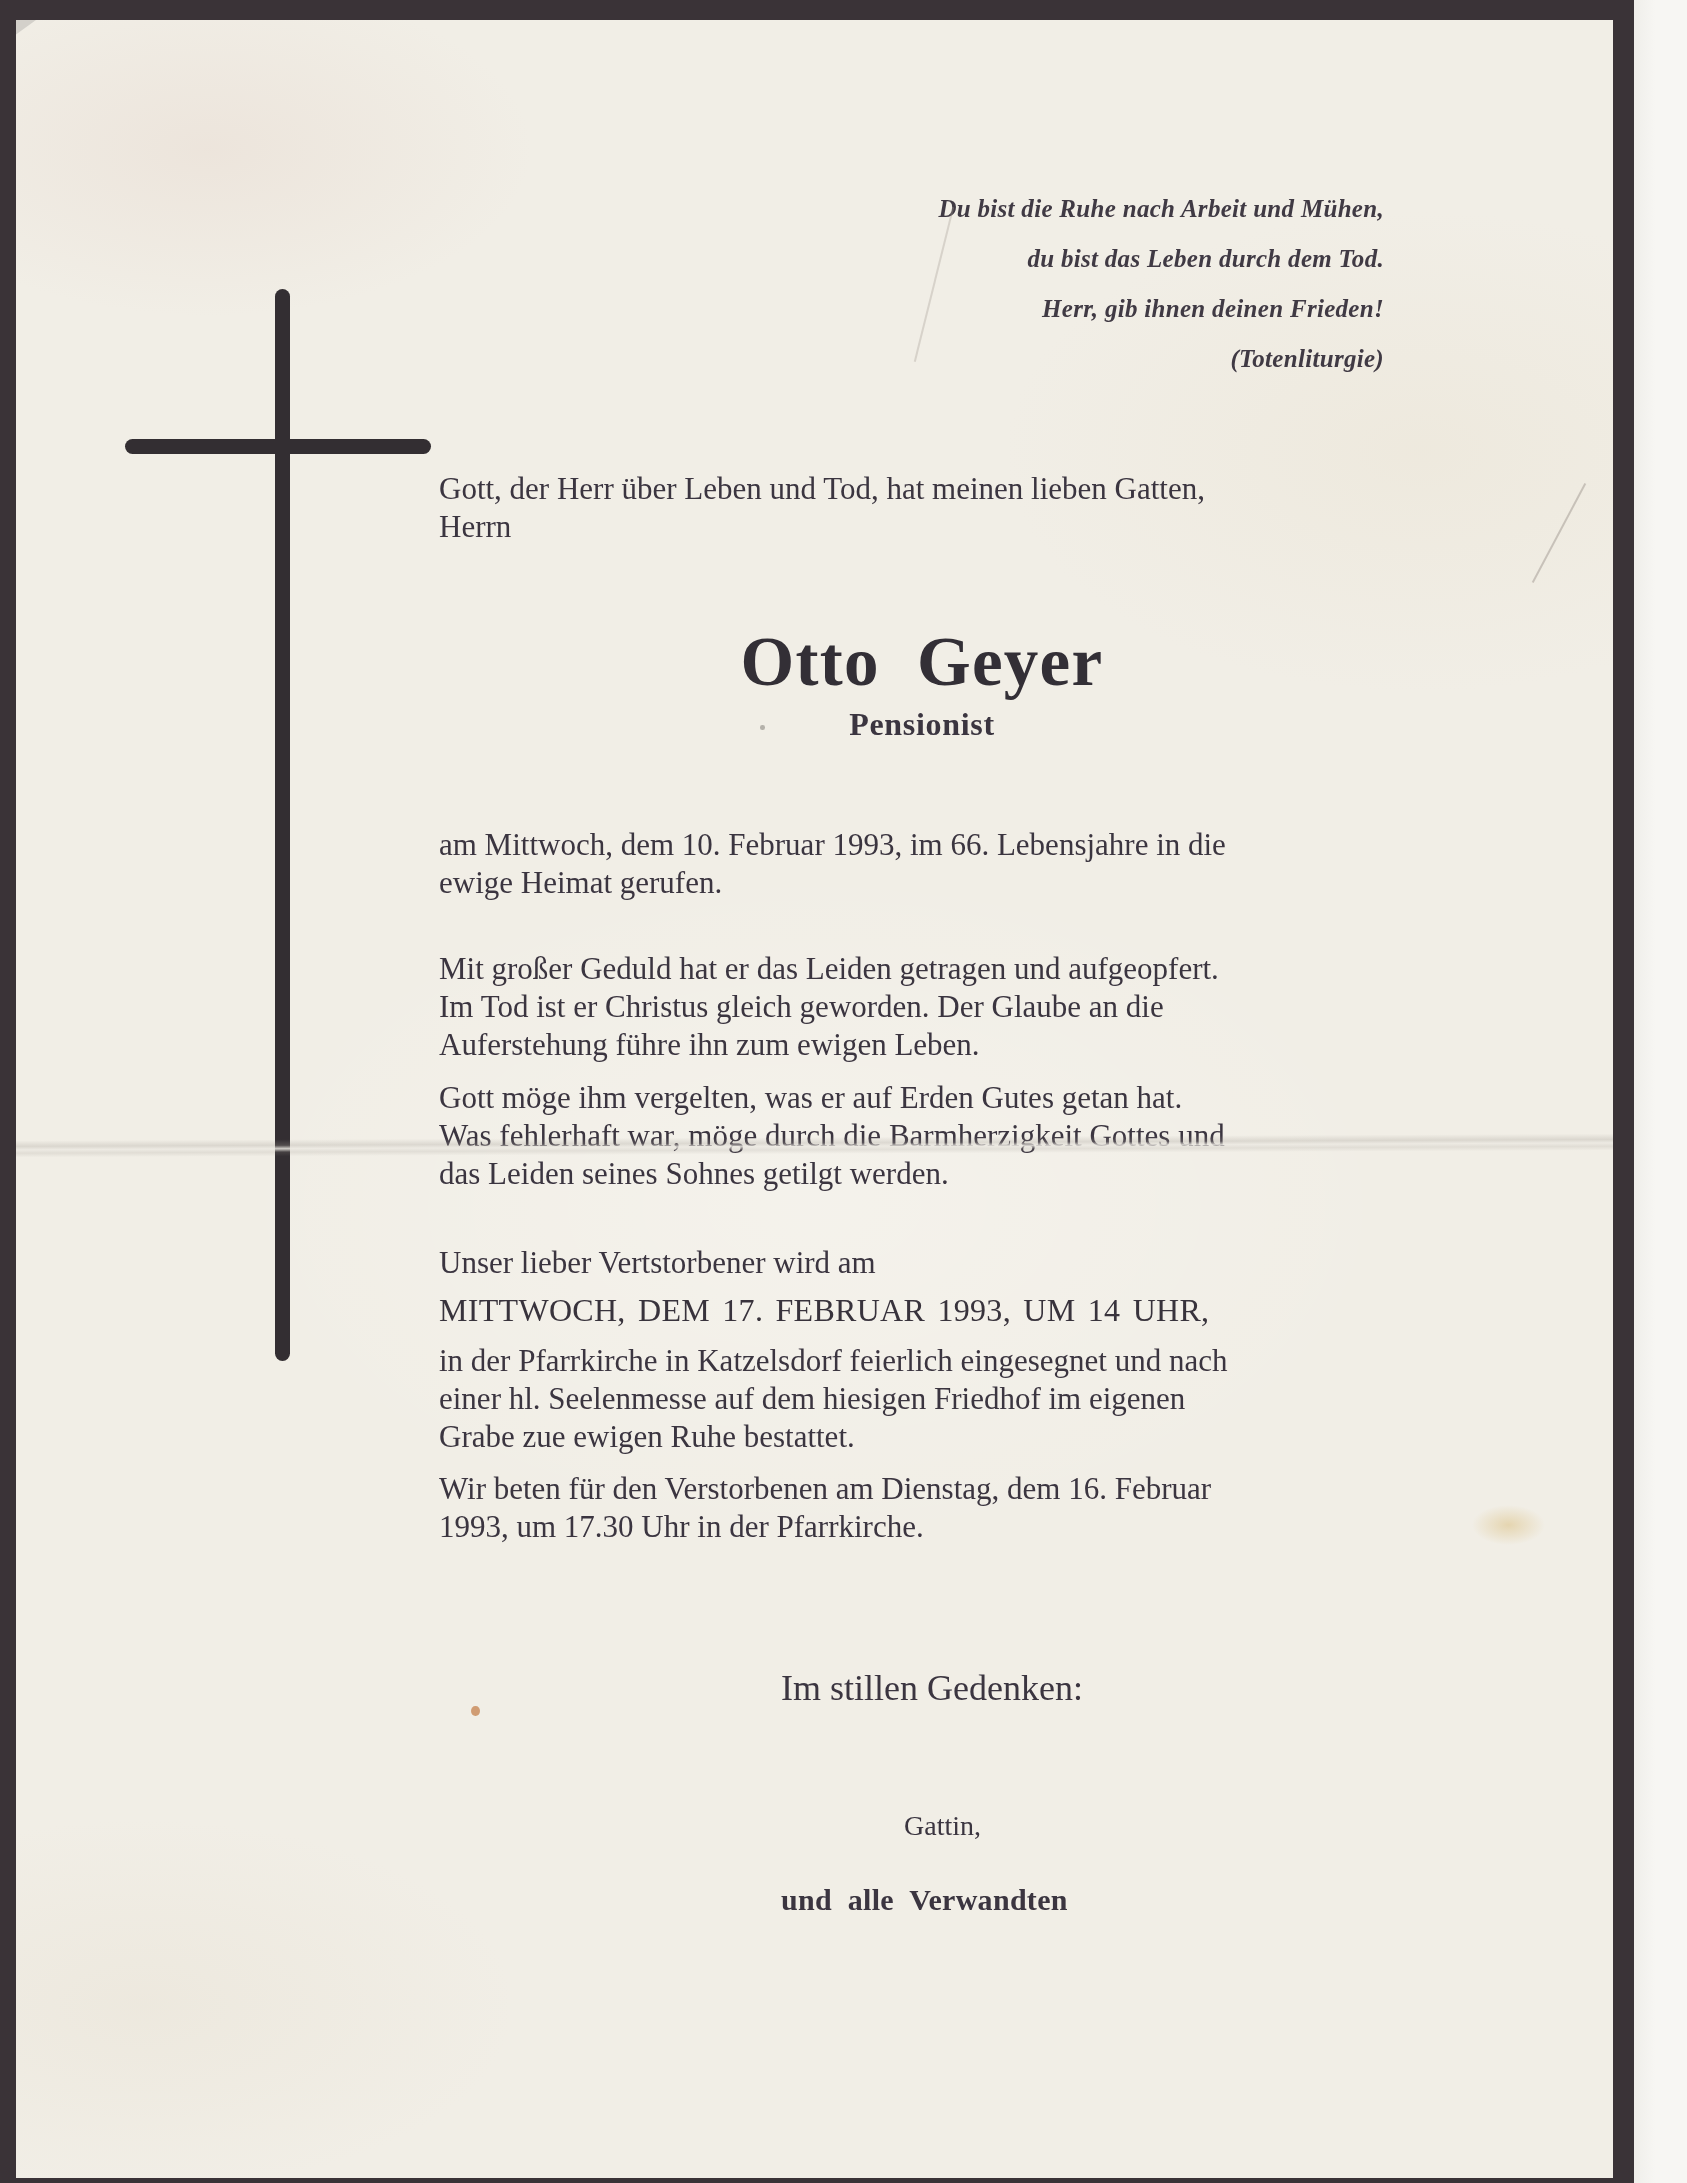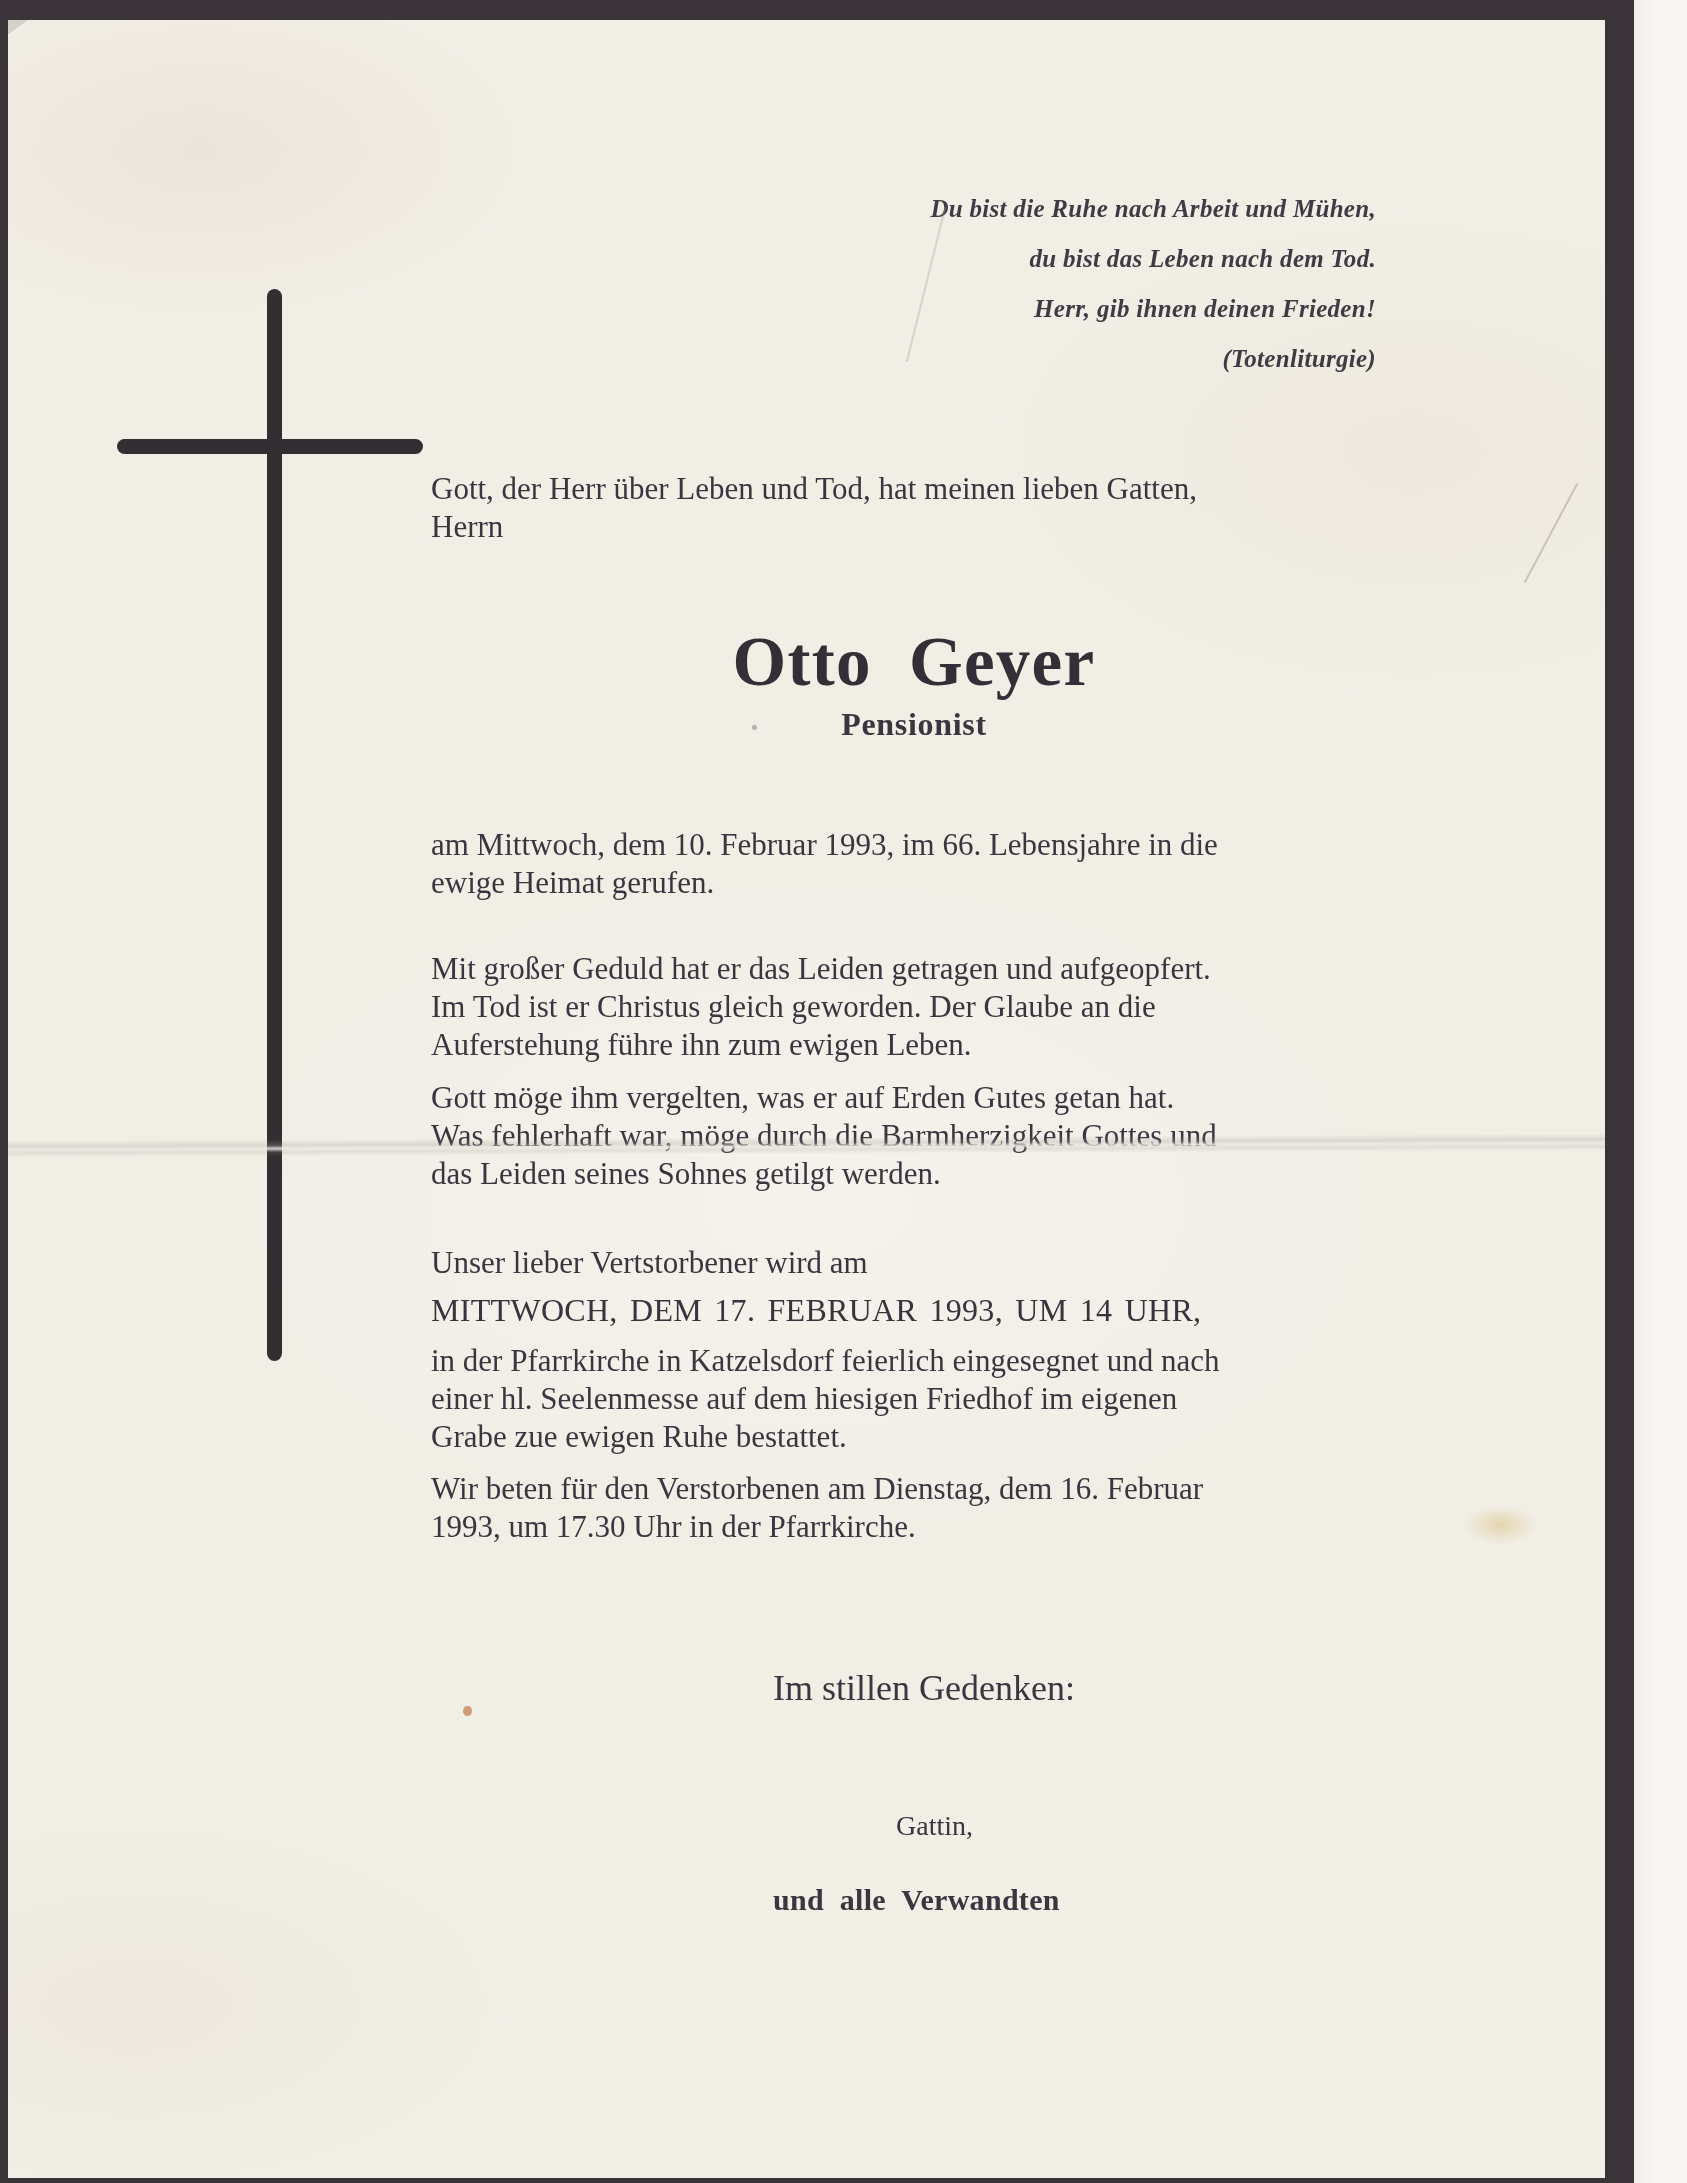--- a/index.html
+++ b/index.html
@@ -18,21 +18,21 @@
   .scanner-strip {
     position: absolute;
     top: 0; right: 0;
     width: 53px; height: 100%;
     background: linear-gradient(to right, #efeeea, #f7f6f3 40%);
   }
 
   
   .paper {
     position: absolute;
-    left: 8px; top: 20px;
+    left: 16px; top: 20px;
     width: 1597px; height: 2158px;
     background:
       radial-gradient(ellipse 463px 238px at 12% 6%,  rgba(226,207,196,0.30), transparent 70%),
       radial-gradient(ellipse 595px 344px at 88% 20%, rgba(232,224,206,0.35), transparent 70%),
       radial-gradient(ellipse 794px 463px at 50% 55%, rgba(255,255,252,0.25), transparent 75%),
       radial-gradient(ellipse 529px 265px at 8% 92%,  rgba(228,220,204,0.30), transparent 70%),
       #f1eee6;
     color: #3b3540;
   }
 
@@ -195,21 +195,21 @@
 
     <div class="corner-notch"></div>
 
     <div>
       <div class="cross-v"></div>
       <div class="cross-h"></div>
     </div>
 
     <div class="quote">
       <div class="line">Du bist die Ruhe nach Arbeit und Mühen,</div>
-      <div class="line">du bist das Leben nach dem Tod.</div>
+      <div class="line">du bist das Leben durch dem Tod.</div>
       <div class="line">Herr, gib ihnen deinen Frieden!</div>
       <div class="line">(Totenliturgie)</div>
     </div>
 
     <div class="col body-text salutation">
       <div class="line">Gott, der Herr über Leben und Tod, hat meinen lieben Gatten,</div>
       <div class="line">Herrn</div>
     </div>
 
     <div class="col name-block">

